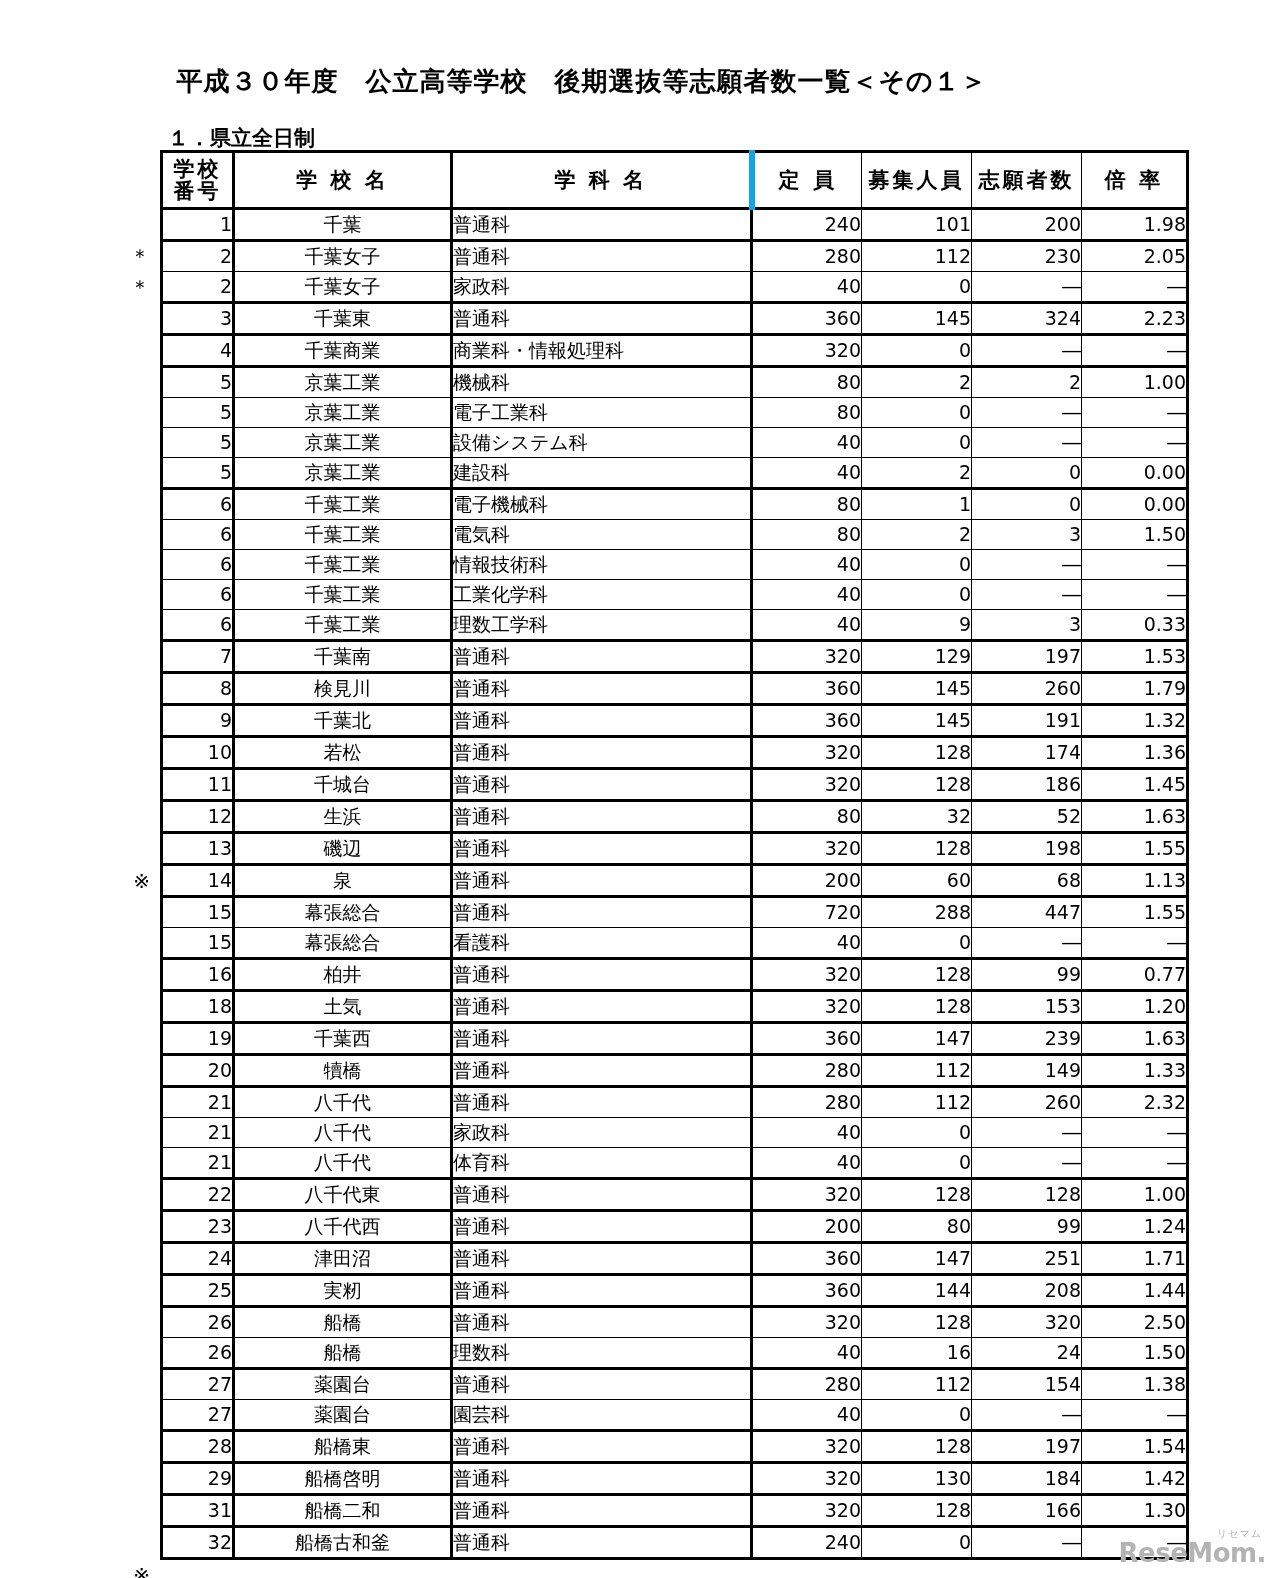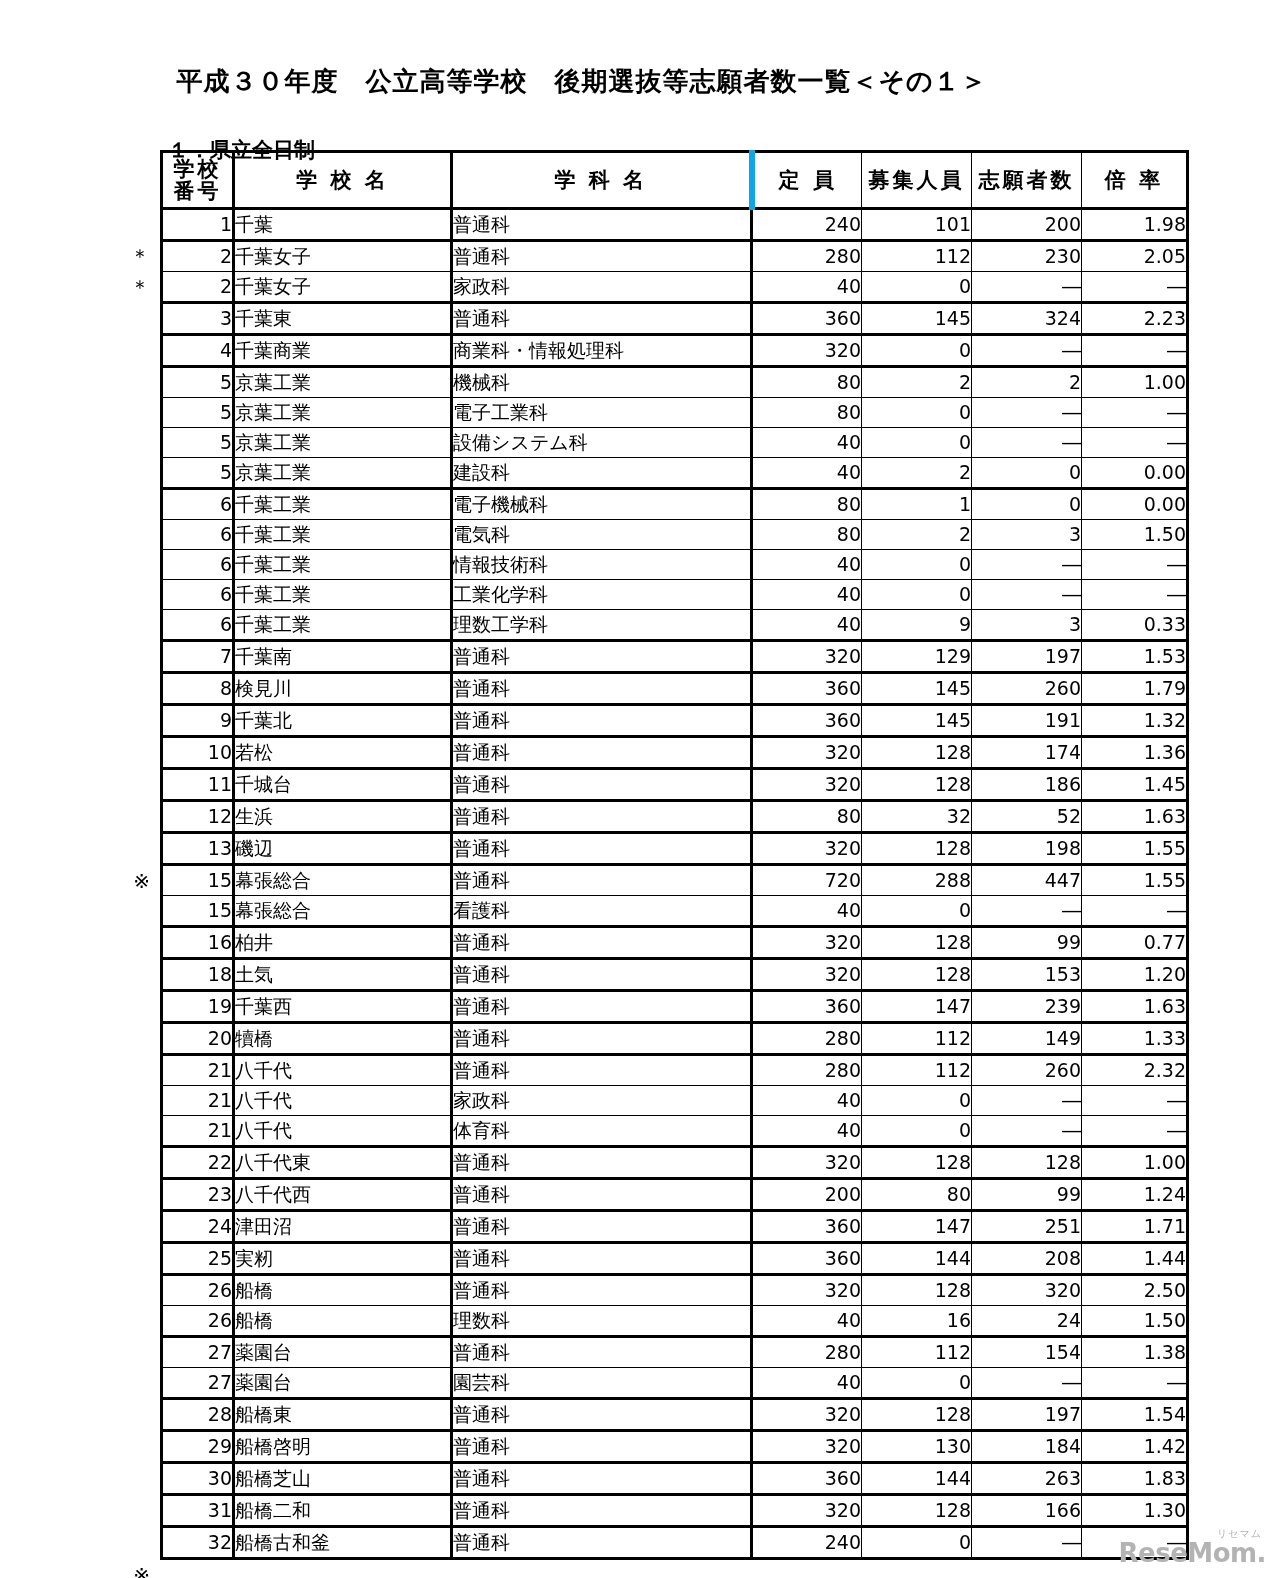--- a/index.html
+++ b/index.html
@@ -27,21 +27,21 @@
     width: 1164px;
     text-align: center;
     font-size: 26px;
     font-weight: bold;
     letter-spacing: 1px;
     font-family: "DejaVu Sans", "Liberation Sans", sans-serif;
   }
   .section-heading {
     position: absolute;
     left: 168px;
-    top: 136px;
+    top: 124px;
     font-size: 21px;
     font-weight: bold;
     font-family: "DejaVu Sans", "Liberation Sans", sans-serif;
   }
   .table-wrap {
     position: absolute;
     left: 160px;
     top: 150px;
     width: 1026px;
   }
@@ -90,21 +90,21 @@
   tbody td.cell-num { border-right: 3px solid #000; }
   tbody td.cell-name { border-right: 3px solid #000; }
   tbody td.cell-dept { border-right: 3px solid #000; }
   thead th.h-name { border-right: 3px solid #000; }
   thead th.h-dept { border-right: 6px solid #0ea5e9; }
 
   tr.group-start > td { border-top: 3px solid #000; }
   tbody tr:last-child > td { border-bottom: 2px solid #000; }
 
   td.cell-num   { text-align: right; padding-right: 4px; }
-  td.cell-name  { text-align: left;  padding-left: 4px; margin-top: 24px; }
+  td.cell-name  { text-align: center;  padding-left: 4px; margin-top: 24px; }
   td.cell-dept  { text-align: left;  padding-left: 4px; }
   td.cell-cap,
   td.cell-rec,
   td.cell-app,
   td.cell-rate  { text-align: right; padding-right: 8px; }
 
   .marks {
     position: absolute;
     left: 0;
     top: 150px;
@@ -366,20 +366,29 @@
           <tr class="group-start">
             <td class="cell-num">13</td>
             <td class="cell-name">磯辺</td>
             <td class="cell-dept">普通科</td>
             <td class="cell-cap">320</td>
             <td class="cell-rec">128</td>
             <td class="cell-app">198</td>
             <td class="cell-rate">1.55</td>
           </tr>
           <tr class="group-start">
+            <td class="cell-num">14</td>
+            <td class="cell-name">泉</td>
+            <td class="cell-dept">普通科</td>
+            <td class="cell-cap">200</td>
+            <td class="cell-rec">60</td>
+            <td class="cell-app">68</td>
+            <td class="cell-rate">1.13</td>
+          </tr>
+          <tr class="group-start">
             <td class="cell-num">15</td>
             <td class="cell-name">幕張総合</td>
             <td class="cell-dept">普通科</td>
             <td class="cell-cap">720</td>
             <td class="cell-rec">288</td>
             <td class="cell-app">447</td>
             <td class="cell-rate">1.55</td>
           </tr>
           <tr>
             <td class="cell-num">15</td>
@@ -537,29 +546,20 @@
           <tr class="group-start">
             <td class="cell-num">29</td>
             <td class="cell-name">船橋啓明</td>
             <td class="cell-dept">普通科</td>
             <td class="cell-cap">320</td>
             <td class="cell-rec">130</td>
             <td class="cell-app">184</td>
             <td class="cell-rate">1.42</td>
           </tr>
           <tr class="group-start">
-            <td class="cell-num">30</td>
-            <td class="cell-name">船橋芝山</td>
-            <td class="cell-dept">普通科</td>
-            <td class="cell-cap">360</td>
-            <td class="cell-rec">144</td>
-            <td class="cell-app">263</td>
-            <td class="cell-rate">1.83</td>
-          </tr>
-          <tr class="group-start">
             <td class="cell-num">31</td>
             <td class="cell-name">船橋二和</td>
             <td class="cell-dept">普通科</td>
             <td class="cell-cap">320</td>
             <td class="cell-rec">128</td>
             <td class="cell-app">166</td>
             <td class="cell-rate">1.30</td>
           </tr>
           <tr class="group-start">
             <td class="cell-num">32</td>

